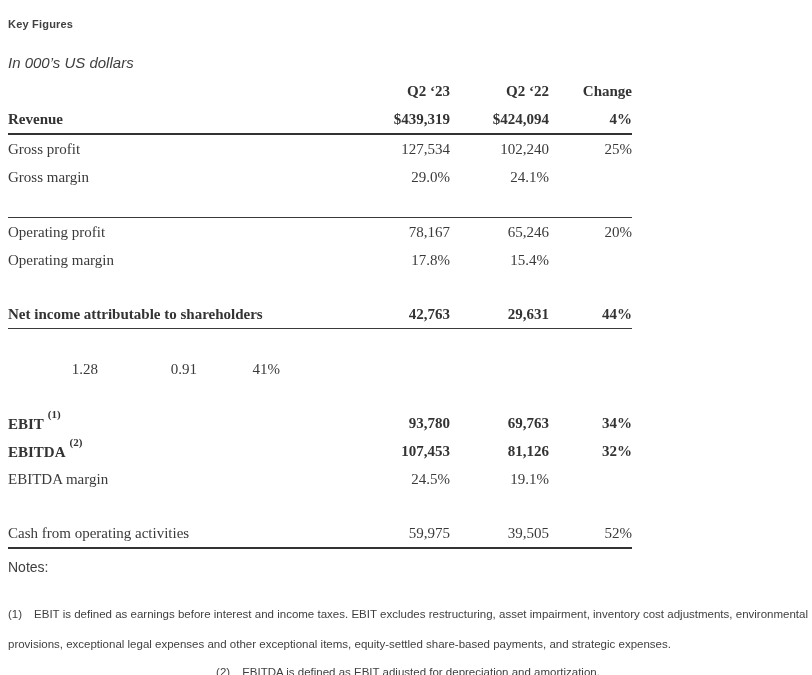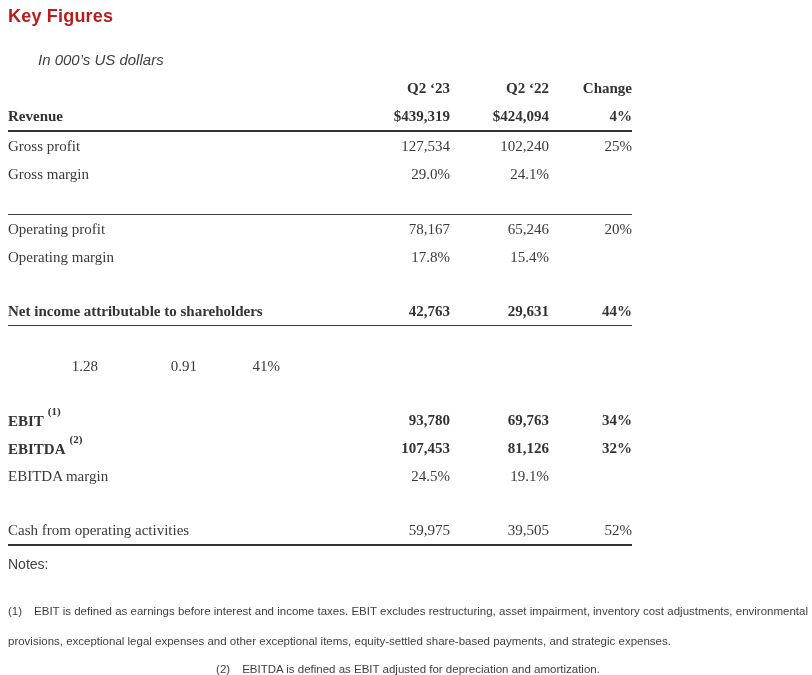--- a/index.html
+++ b/index.html
@@ -3,22 +3,22 @@
 <meta charset="utf-8">
 <style>
   * { box-sizing: border-box; margin: 0; padding: 0; }
   html, body { background: #ffffff; }
   body {
     width: 812px; height: 675px; overflow: hidden;
     font-family: "Liberation Sans", sans-serif;
     color: #3a3a3a;
     padding: 6px 8px 0 8px;
   }
-  .page-title { font-size: 18px; font-weight: 700; color: #b91c1c; letter-spacing: 0.2px; }
-  .subtitle { font-style: italic; font-size: 15px; margin-top: 24px; color: #3f3f3f; margin-left: 30px; }
+  .page-title { font-size: 11px; font-weight: 700; color: #404040; letter-spacing: 0.2px; margin-top: 12px; }
+  .subtitle { font-style: italic; font-size: 15px; margin-top: 24px; color: #3f3f3f; }
 
   .kf-table { margin-top: 6px; width: 624px; font-size: 15px; }
   .trow { display: flex; height: 28px; align-items: center; font-family: Liberation Serif, serif; }
   .theader .cell { font-weight: 700; color: #333333; }
   .trow.bold .cell { font-weight: 700; color: #333333; }
   .cell.label { flex: 1 1 auto; text-align: left; white-space: nowrap; }
   .cell.v1 { width: 90px; text-align: right; white-space: nowrap; }
   .cell.v2 { width: 99px; text-align: right; white-space: nowrap; padding-left: 36px; }
   .cell.v3 { width: 83px; text-align: right; white-space: nowrap; }
   .tgap { height: 26px; }

